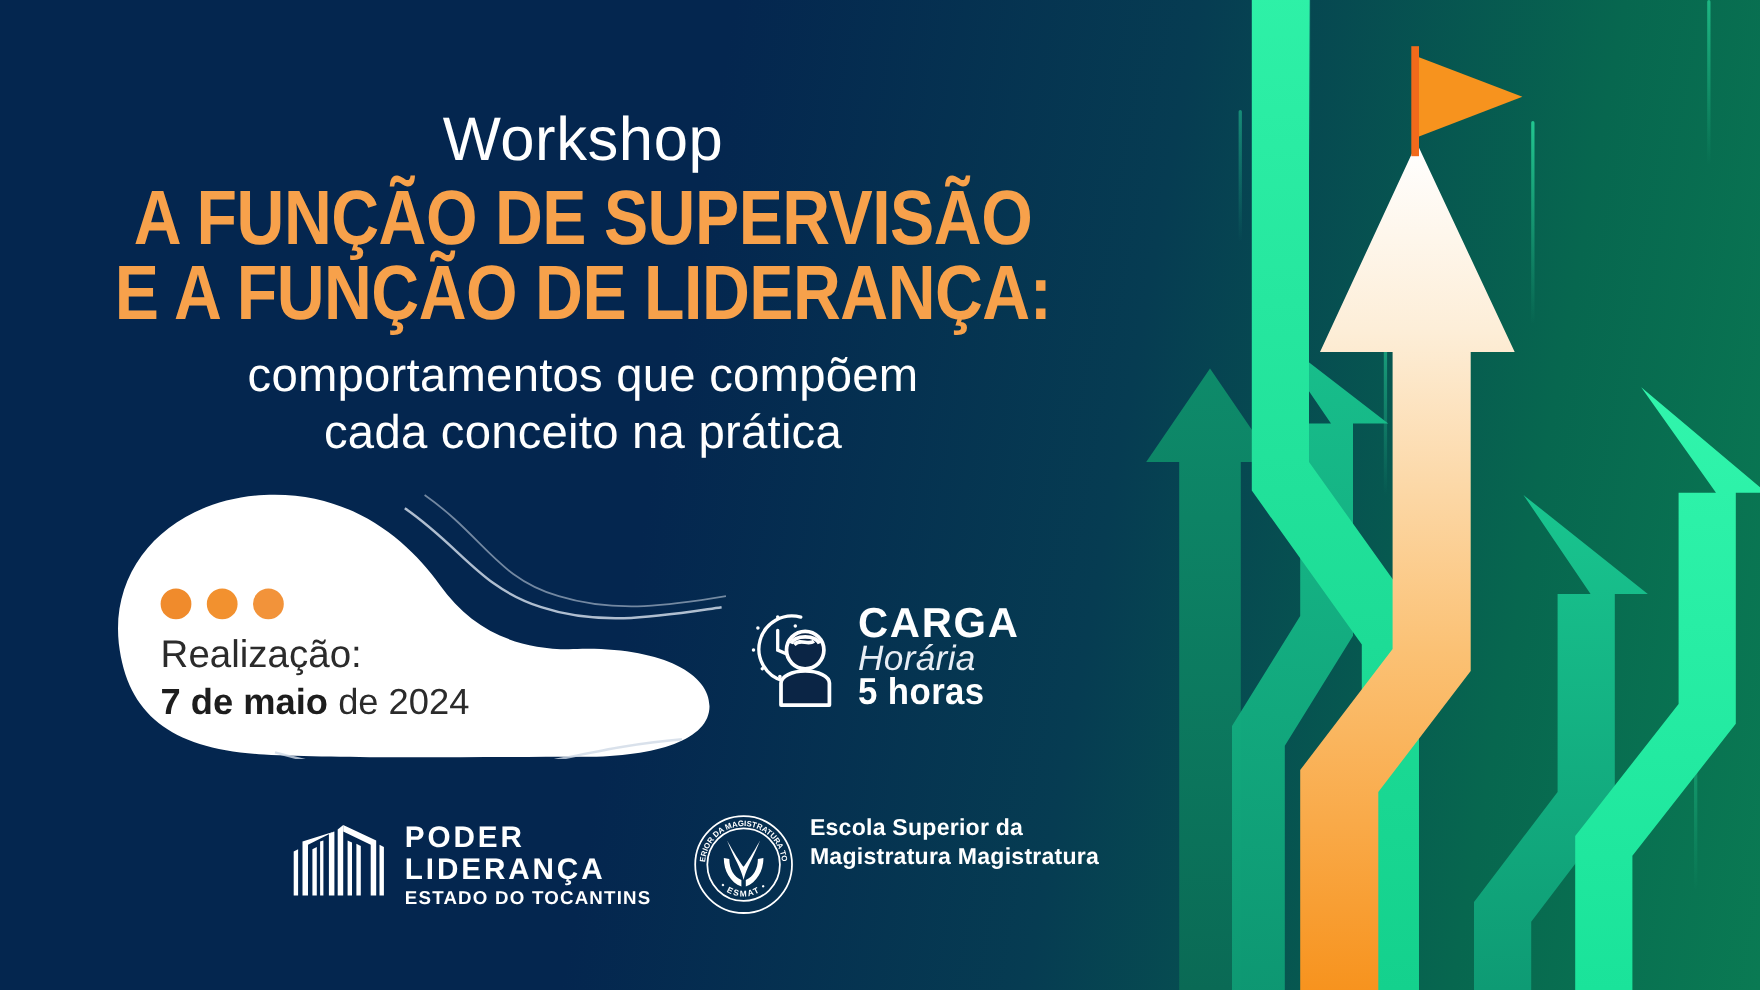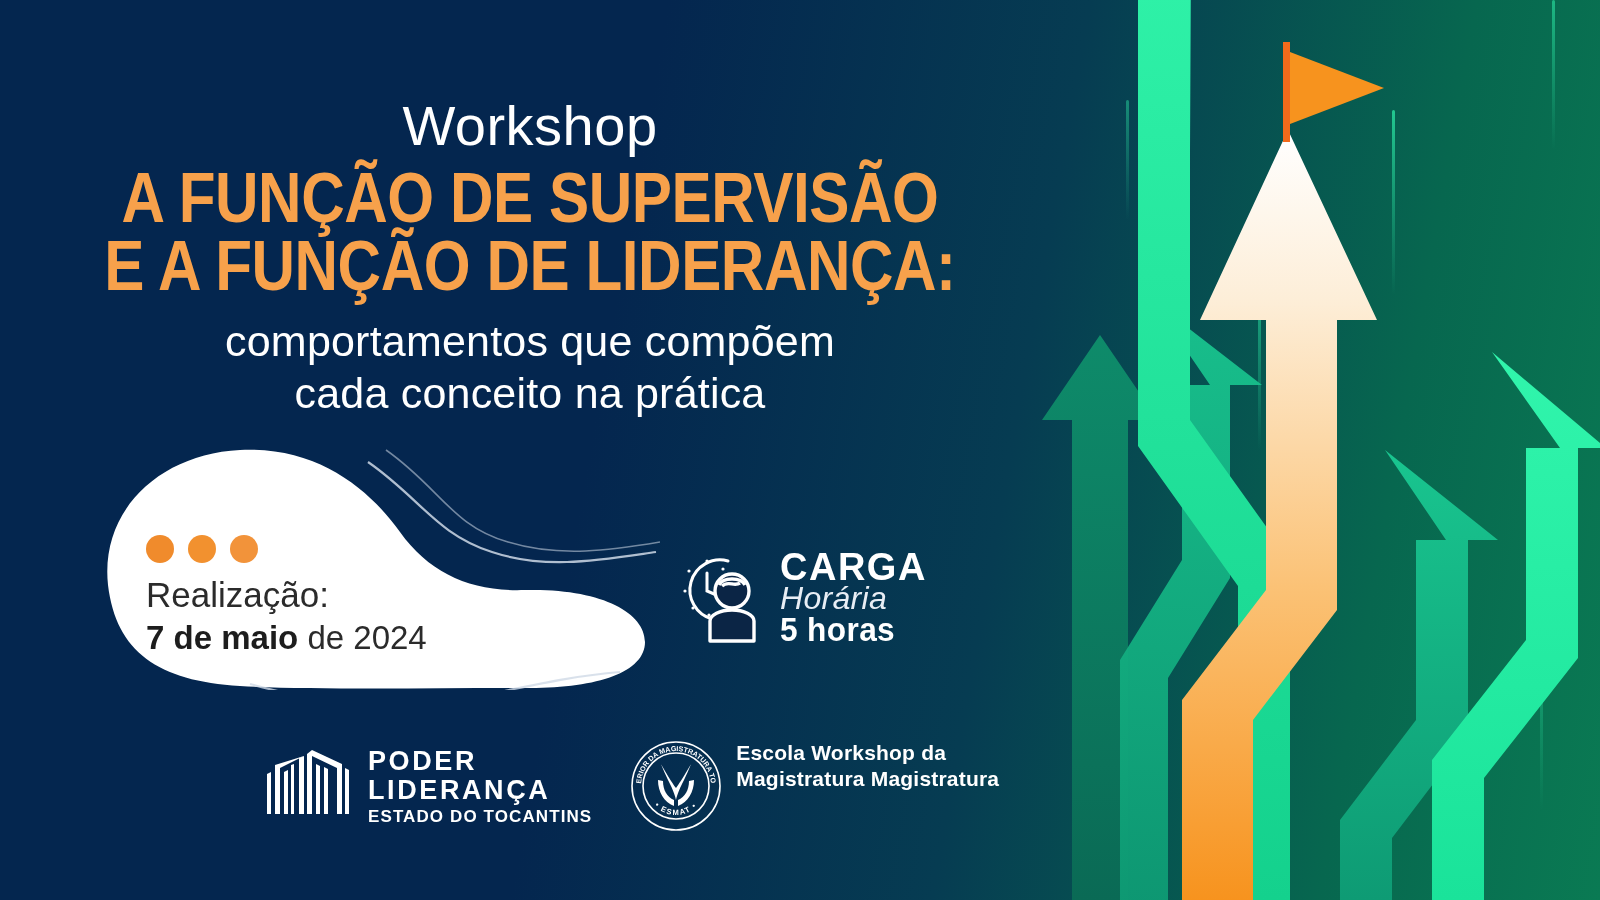--- a/index.html
+++ b/index.html
@@ -354,20 +354,20 @@
         </text>
         <g fill="#ffffff">
           <path d="M31 24 C31 24, 40 40, 46 48 C52 40, 61 24, 61 24
                    C61 24, 58 32, 52 44 C47 54, 46 60, 46 60
                    C46 60, 45 54, 40 44 C34 32, 31 24, 31 24 Z"></path>
           <path d="M28 40 C28 52, 34 62, 44 66 L44 60 C37 57, 33 50, 33 41 Z"></path>
           <path d="M64 40 C64 52, 58 62, 48 66 L48 60 C55 57, 59 50, 59 41 Z"></path>
         </g>
       </svg>
       <div class="esmat-text">
-        <p class="esmat-1">Escola Workshop da</p>
+        <p class="esmat-1">Escola Superior da</p>
         <p class="esmat-2">Magistratura Magistratura</p>
       </div>
     </div>
 
   </div>
 
 </div>
 
 </body></html>

